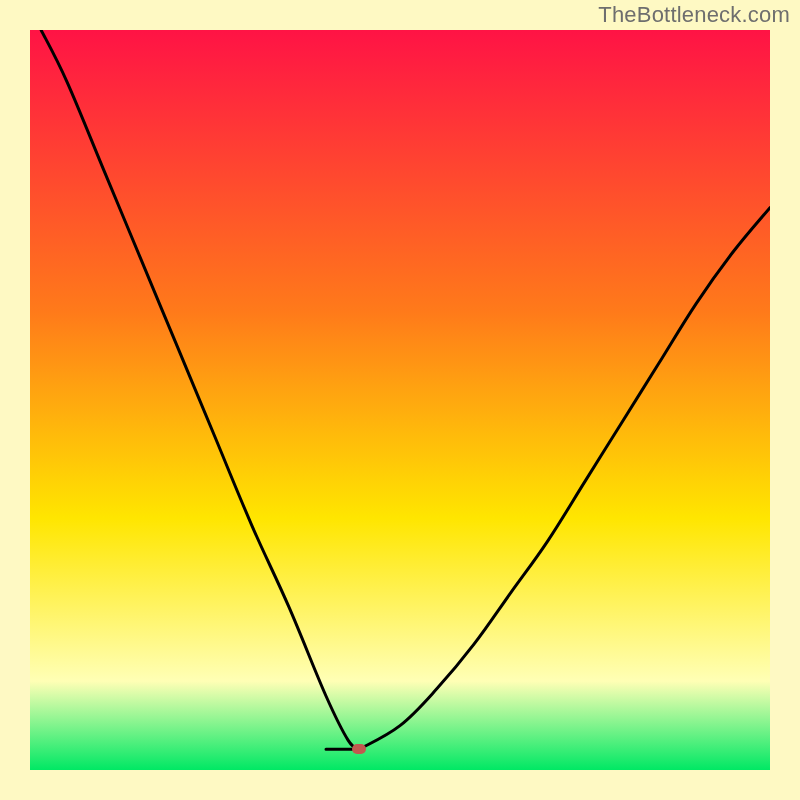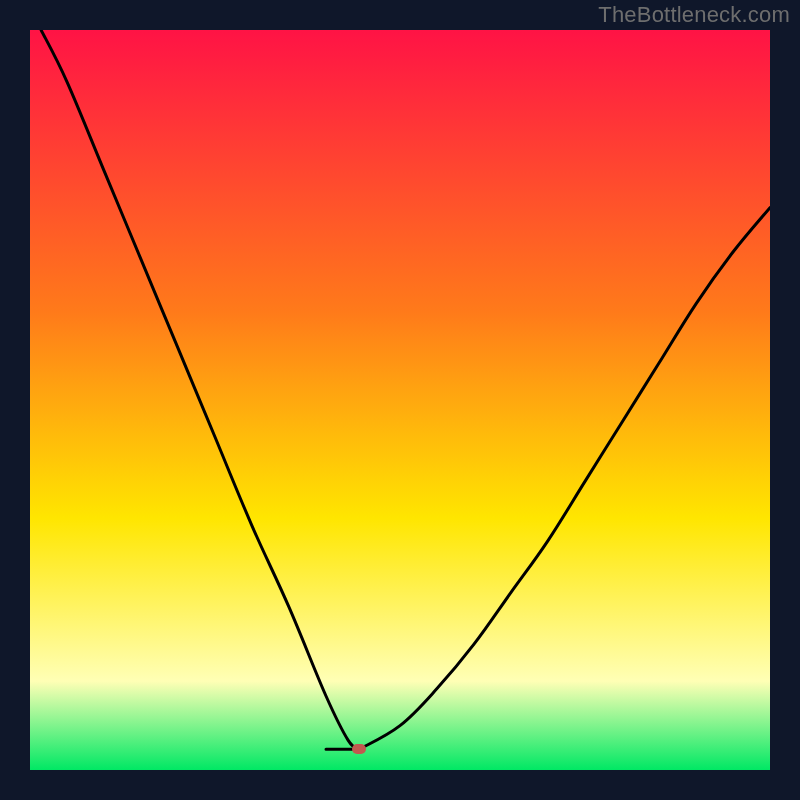--- a/index.html
+++ b/index.html
@@ -8,21 +8,21 @@
     width: 800px;
     height: 800px;
     background: #000;
     overflow: hidden;
     font-family: Arial, Helvetica, sans-serif;
   }
   .frame {
     position: relative;
     width: 800px;
     height: 800px;
-    background: #0f172a;
+    background: #fef9c3;
   }
   .watermark {
     position: absolute;
     top: 2px;
     right: 10px;
     color: #6e6e6e;
     font-size: 22px;
     font-weight: 500;
     letter-spacing: 0.2px;
     user-select: none;

